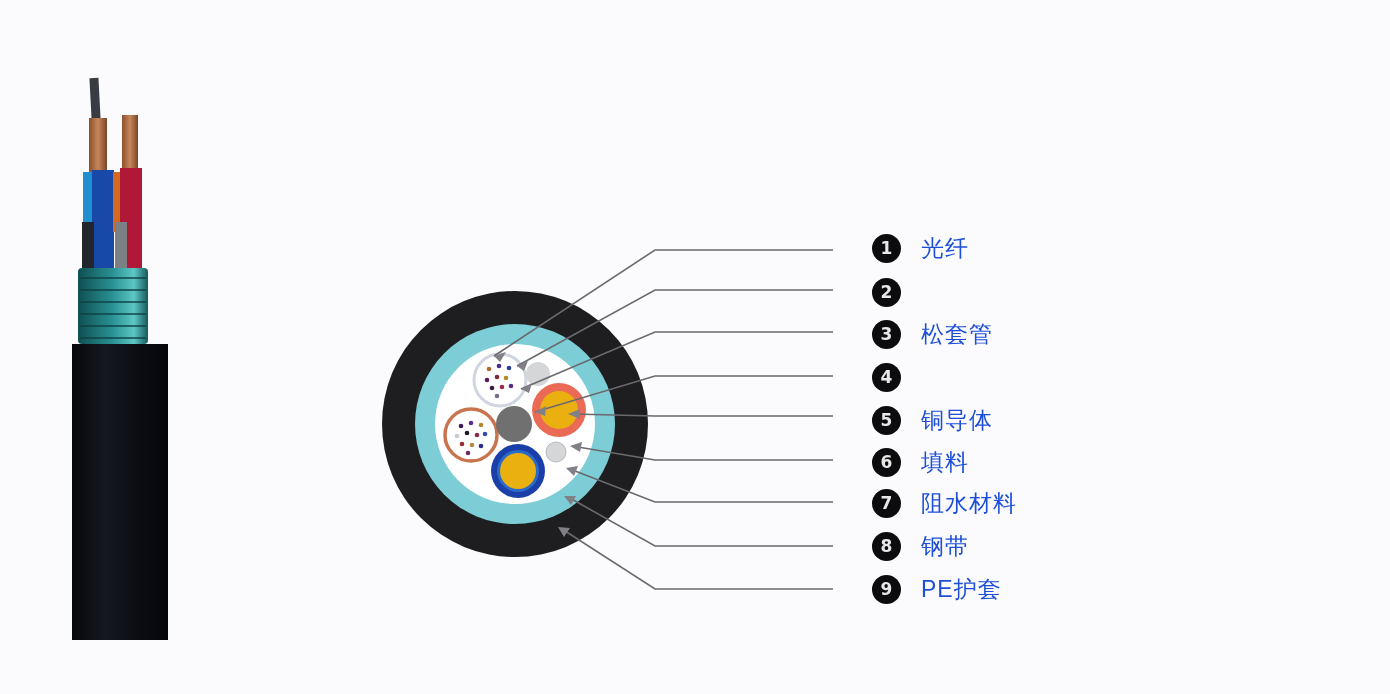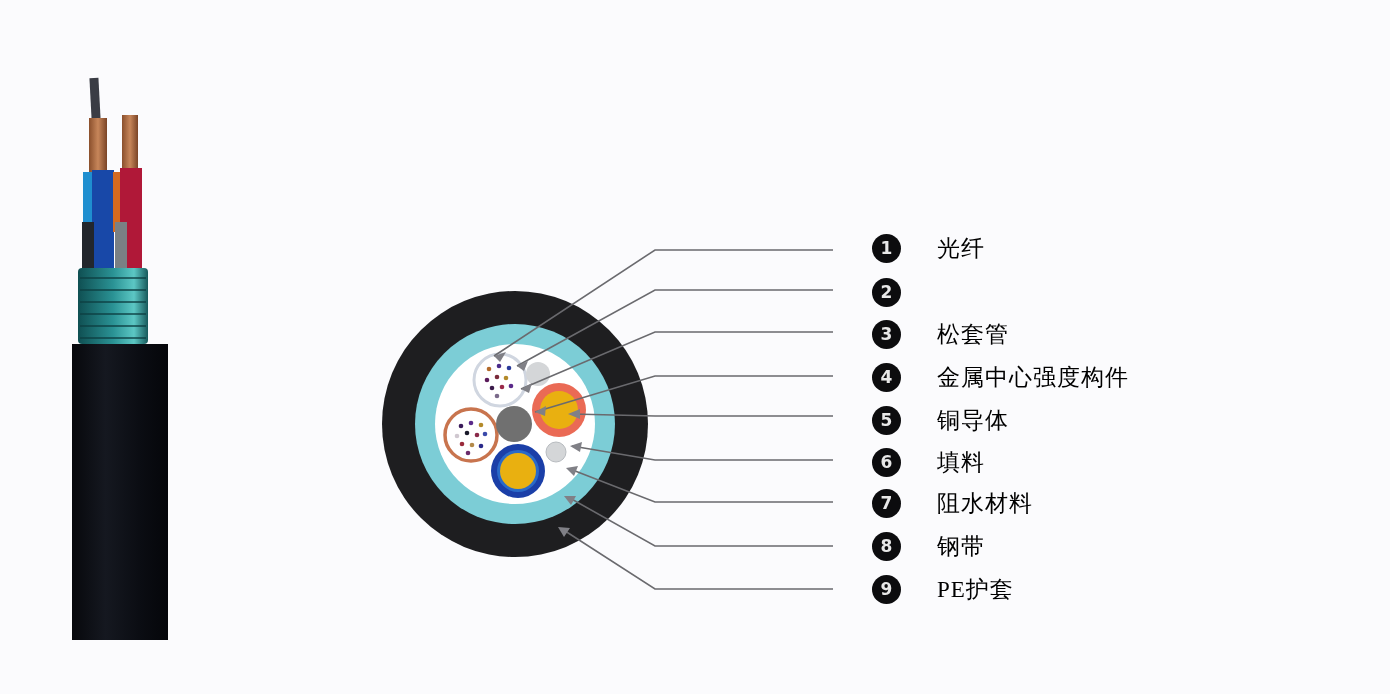--- a/index.html
+++ b/index.html
@@ -16,22 +16,22 @@
     display: flex; align-items: center; white-space: nowrap;
   }
   .badge {
     width: 29px; height: 29px; border-radius: 50%;
     background: #0c0c0e; color: #e8e8e8;
     font-family: "DejaVu Sans", sans-serif; font-weight: bold;
     font-size: 17px; line-height: 29px; text-align: center;
     flex: 0 0 29px;
   }
   .label {
-    margin-left: 36px; font-size: 23px; color: #000000;
-    font-family: Liberation Serif, serif; letter-spacing: 1px;
+    margin-left: 20px; font-size: 23px; color: #1d4ed8;
+    font-family: Liberation Sans, sans-serif; letter-spacing: 1px;
   }
 </style>
 </head>
 <body>
 
 <div id="stage">
 
   <svg width="1390" height="694" style="position:absolute;left:0;top:0;">
     <defs>
       <linearGradient id="jacketG" x1="0" x2="1" y1="0" y2="0">
@@ -158,21 +158,20 @@
     </div>
     <div class="legend-item" style="top:276px;">
       <span class="badge">2</span>
     </div>
     <div class="legend-item" style="top:318px;">
       <span class="badge">3</span>
       <span class="label">松套管</span>
     </div>
     <div class="legend-item" style="top:361px;">
       <span class="badge">4</span>
-      <span class="label">金属中心强度构件</span>
     </div>
     <div class="legend-item" style="top:404px;">
       <span class="badge">5</span>
       <span class="label">铜导体</span>
     </div>
     <div class="legend-item" style="top:446px;">
       <span class="badge">6</span>
       <span class="label">填料</span>
     </div>
     <div class="legend-item" style="top:487px;">

